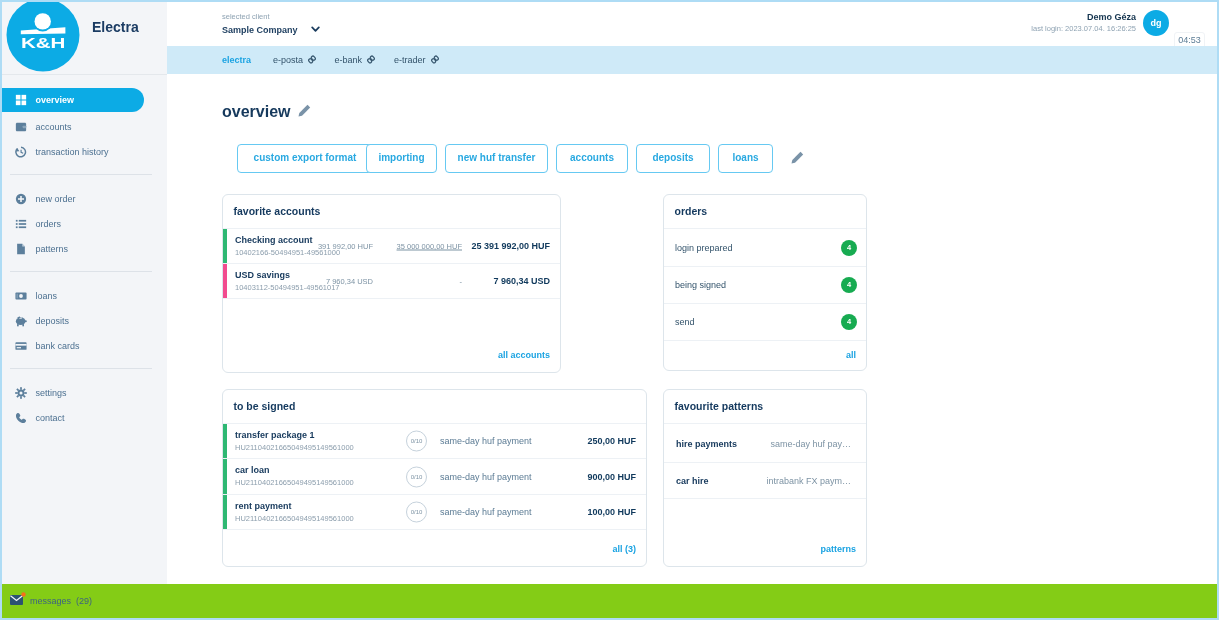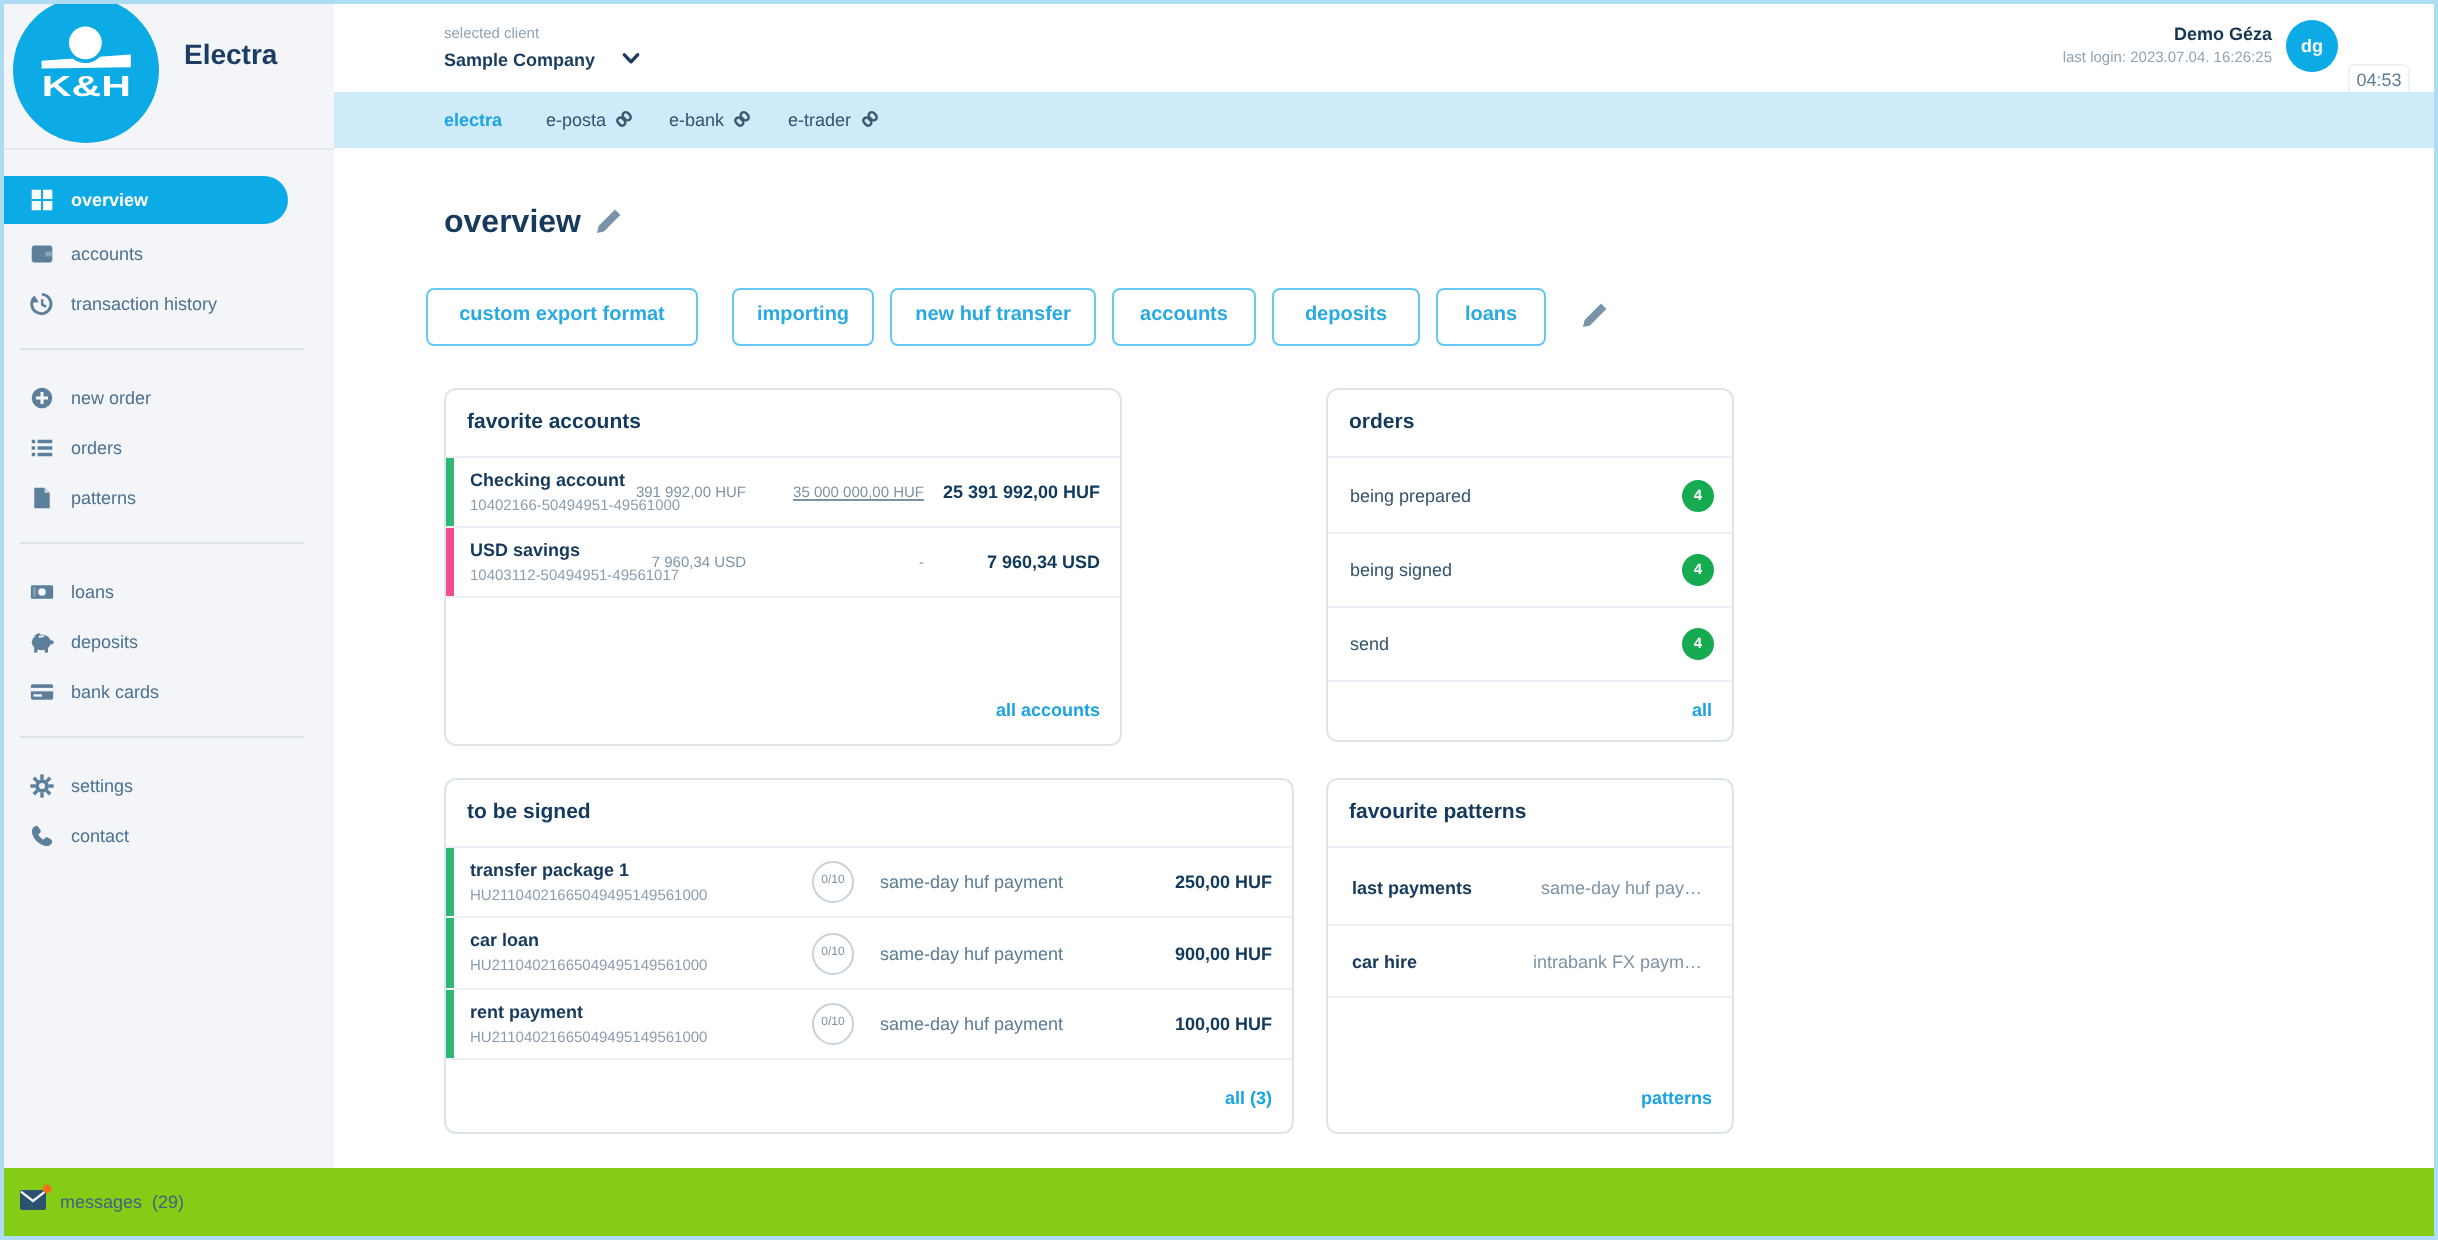--- a/index.html
+++ b/index.html
@@ -224,21 +224,21 @@
             <rect x="3.8" y="0.9" width="3.1" height="4.4" rx="1.55" transform="rotate(-42 5.35 3.1)"></rect>
           </g>
         </svg></div>
   </div>
 
   <div id="content">
     <h1>overview</h1>
     <svg width="14" height="14" viewBox="0 0 14 14" style="position:absolute;left:130px;top:30px;">
         <path d="M10.5 0.8 L13.2 3.5 L5 11.7 L1.5 12.5 L2.3 9 Z" fill="#7a93a8"></path>
       </svg>
-    <div class="btn" style="left:46px;width:136px;">custom export format</div>
+    <div class="btn" style="left:70px;width:136px;">custom export format</div>
     <div class="btn" style="left:199px;width:71px;">importing</div>
     <div class="btn" style="left:278px;width:103px;">new huf transfer</div>
     <div class="btn" style="left:389px;width:72px;">accounts</div>
     <div class="btn" style="left:469px;width:74px;">deposits</div>
     <div class="btn" style="left:551px;width:55px;">loans</div>
     <svg width="14" height="14" viewBox="0 0 14 14" style="position:absolute;left:623px;top:77px;">
         <path d="M10.5 0.8 L13.2 3.5 L5 11.7 L1.5 12.5 L2.3 9 Z" fill="#7a93a8"></path>
       </svg>
 
     <div class="card" style="left:55px;top:120px;width:339px;height:179px;">
@@ -258,21 +258,21 @@
         <div class="ramt" style="right:187px;">7 960,34 USD</div>
         <div class="ramt" style="right:98px;">-</div>
         <div class="ramt b" style="right:10px;">7 960,34 USD</div>
       </div>
       <div class="clink" style="bottom:12px;right:10px;">all accounts</div>
     </div>
 
     <div class="card" style="left:496px;top:120px;width:204px;height:177px;">
       <div class="chead">orders</div>
       <div class="crow" style="top:34px;height:38px;">
-          <div class="rlabel">being prepared</div>
+          <div class="rlabel">login prepared</div>
           <div class="gbadge">4</div>
         </div>
       <div class="crow" style="top:72px;height:37px;">
           <div class="rlabel">being signed</div>
           <div class="gbadge">4</div>
         </div>
       <div class="crow" style="top:109px;height:37px;">
           <div class="rlabel">send</div>
           <div class="gbadge">4</div>
         </div>
@@ -304,21 +304,21 @@
         <div class="sigbadge">0/10</div>
         <div class="ptype">same-day huf payment</div>
         <div class="ramt b" style="right:10px;">100,00 HUF</div>
       </div>
       <div class="clink" style="bottom:12px;right:10px;">all (3)</div>
     </div>
 
     <div class="card" style="left:496px;top:315px;width:204px;height:178px;">
       <div class="chead">favourite patterns</div>
       <div class="crow" style="top:35px;height:38px;">
-        <div class="rtitle" style="top:50%;transform:translateY(-50%);">last payments</div>
+        <div class="rtitle" style="top:50%;transform:translateY(-50%);">hire payments</div>
         <div class="ramt" style="right:15px;font-size:9px;color:#7d93a4;">same-day huf pay…</div>
       </div>
       <div class="crow" style="top:73px;height:36px;">
         <div class="rtitle" style="top:50%;transform:translateY(-50%);">car hire</div>
         <div class="ramt" style="right:15px;font-size:9px;color:#7d93a4;">intrabank FX paym…</div>
       </div>
       <div class="clink" style="bottom:12px;right:10px;">patterns</div>
     </div>
   </div>
 

